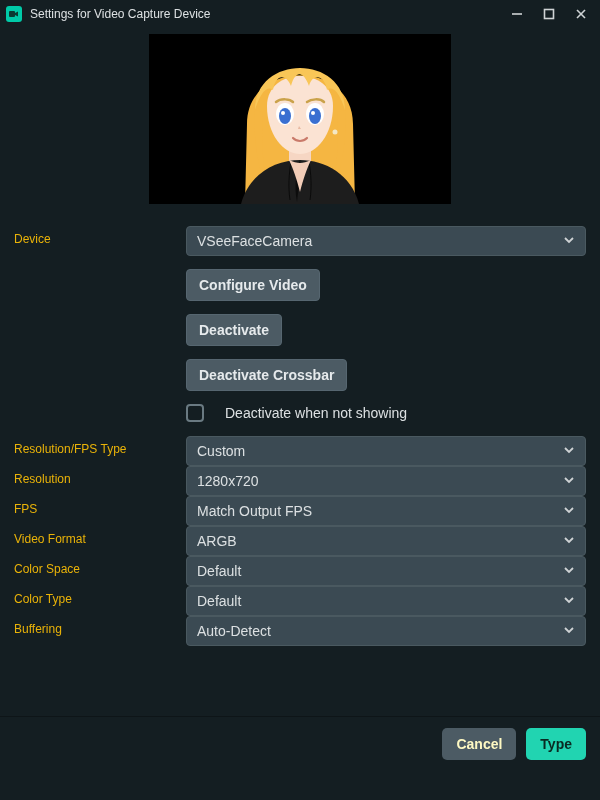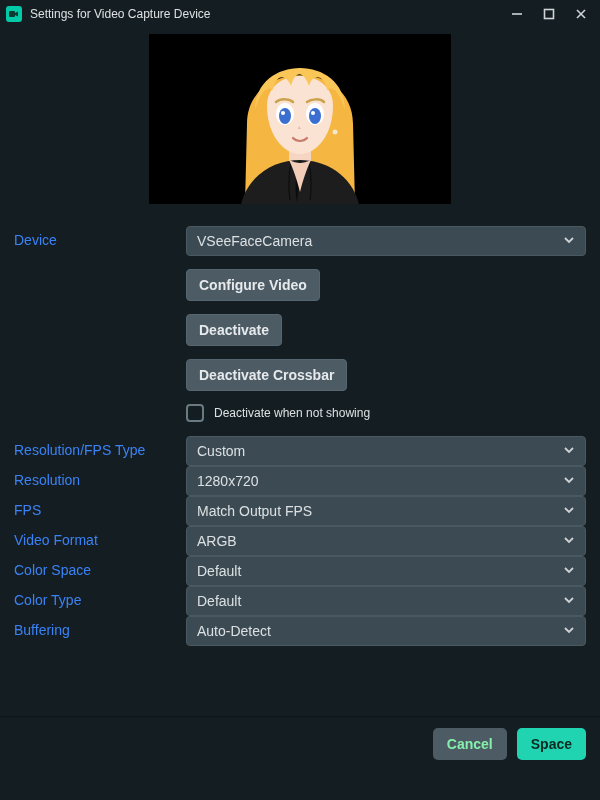--- a/index.html
+++ b/index.html
@@ -19,36 +19,36 @@
   .preview { width: 302px; height: 170px; background: #000; overflow: hidden; position: relative; }
   .preview svg { position: absolute; top: 0; left: 0; }
 
   
   .form-area { height: 498px; overflow-y: auto; padding: 8px 14px 4px 14px; }
   .form-area::-webkit-scrollbar { width: 8px; }
   .form-area::-webkit-scrollbar-thumb { background: #3a4a52; border-radius: 4px; }
 
   .row { display: flex; align-items: flex-start; }
   .row.tall { margin-bottom: 14px; }
-  .label { width: 172px; font-size: 14px; padding-top: 6px; color: #3b82f6; }
+  .label { width: 172px; font-size: 12px; padding-top: 6px; color: #eab308; }
   .controls { flex: 1; display: flex; flex-direction: column; gap: 13px; }
 
   .select { position: relative; background: #3b4a53; border: 1px solid #4a5960; border-radius: 4px; height: 30px; display: flex; align-items: center; padding: 0 10px; font-size: 14px; cursor: pointer; }
   .select .chev { position: absolute; right: 10px; top: 50%; transform: translateY(-50%); color: #cfd3d5; }
 
   .btn { background: #4c5b64; border: 1px solid #566670; border-radius: 4px; padding: 7px 12px; font-size: 14px; color: #e6eaec; cursor: pointer; align-self: flex-start; font-weight: 600; }
 
   .check-row { display: flex; align-items: center; gap: 10px; }
   .checkbox { width: 18px; height: 18px; border: 2px solid #6a7a82; border-radius: 4px; cursor: pointer; }
-  .check-label { font-size: 12px; }
+  .check-label { font-size: 14px; margin-left: 11px; }
 
   
   .footer { display: flex; justify-content: flex-end; align-items: center; gap: 10px; padding: 0 14px; height: 54px; border-top: 1px solid #0e1518; }
   .footer-btn { padding: 8px 14px; font-size: 14px; border-radius: 5px; font-weight: 600; cursor: pointer; border: none; }
-  .footer-btn.cancel { background: #4c5b64; color: #86efac; }
+  .footer-btn.cancel { background: #4c5b64; color: #fef9c3; }
   .footer-btn.done { background: #21d4b1; color: #0a2a22; }
 </style>
 </head>
 <body>
 
 <div class="titlebar">
   <div class="app-icon">
     <svg width="10" height="8" viewBox="0 0 10 8">
         <rect x="0" y="1" width="6" height="6" rx="1" fill="#0b3a32"></rect>
         <path d="M6 3 L9 1.5 L9 6.5 L6 5 Z" fill="#0b3a32"></path>
@@ -220,14 +220,14 @@
             </svg></span>
       </div>
 
     </div>
   </div>
 
 </div>
 
 <div class="footer">
   <button class="footer-btn cancel">Cancel</button>
-  <button class="footer-btn done">Space</button>
+  <button class="footer-btn done">Type</button>
 </div>
 
 </body></html>

